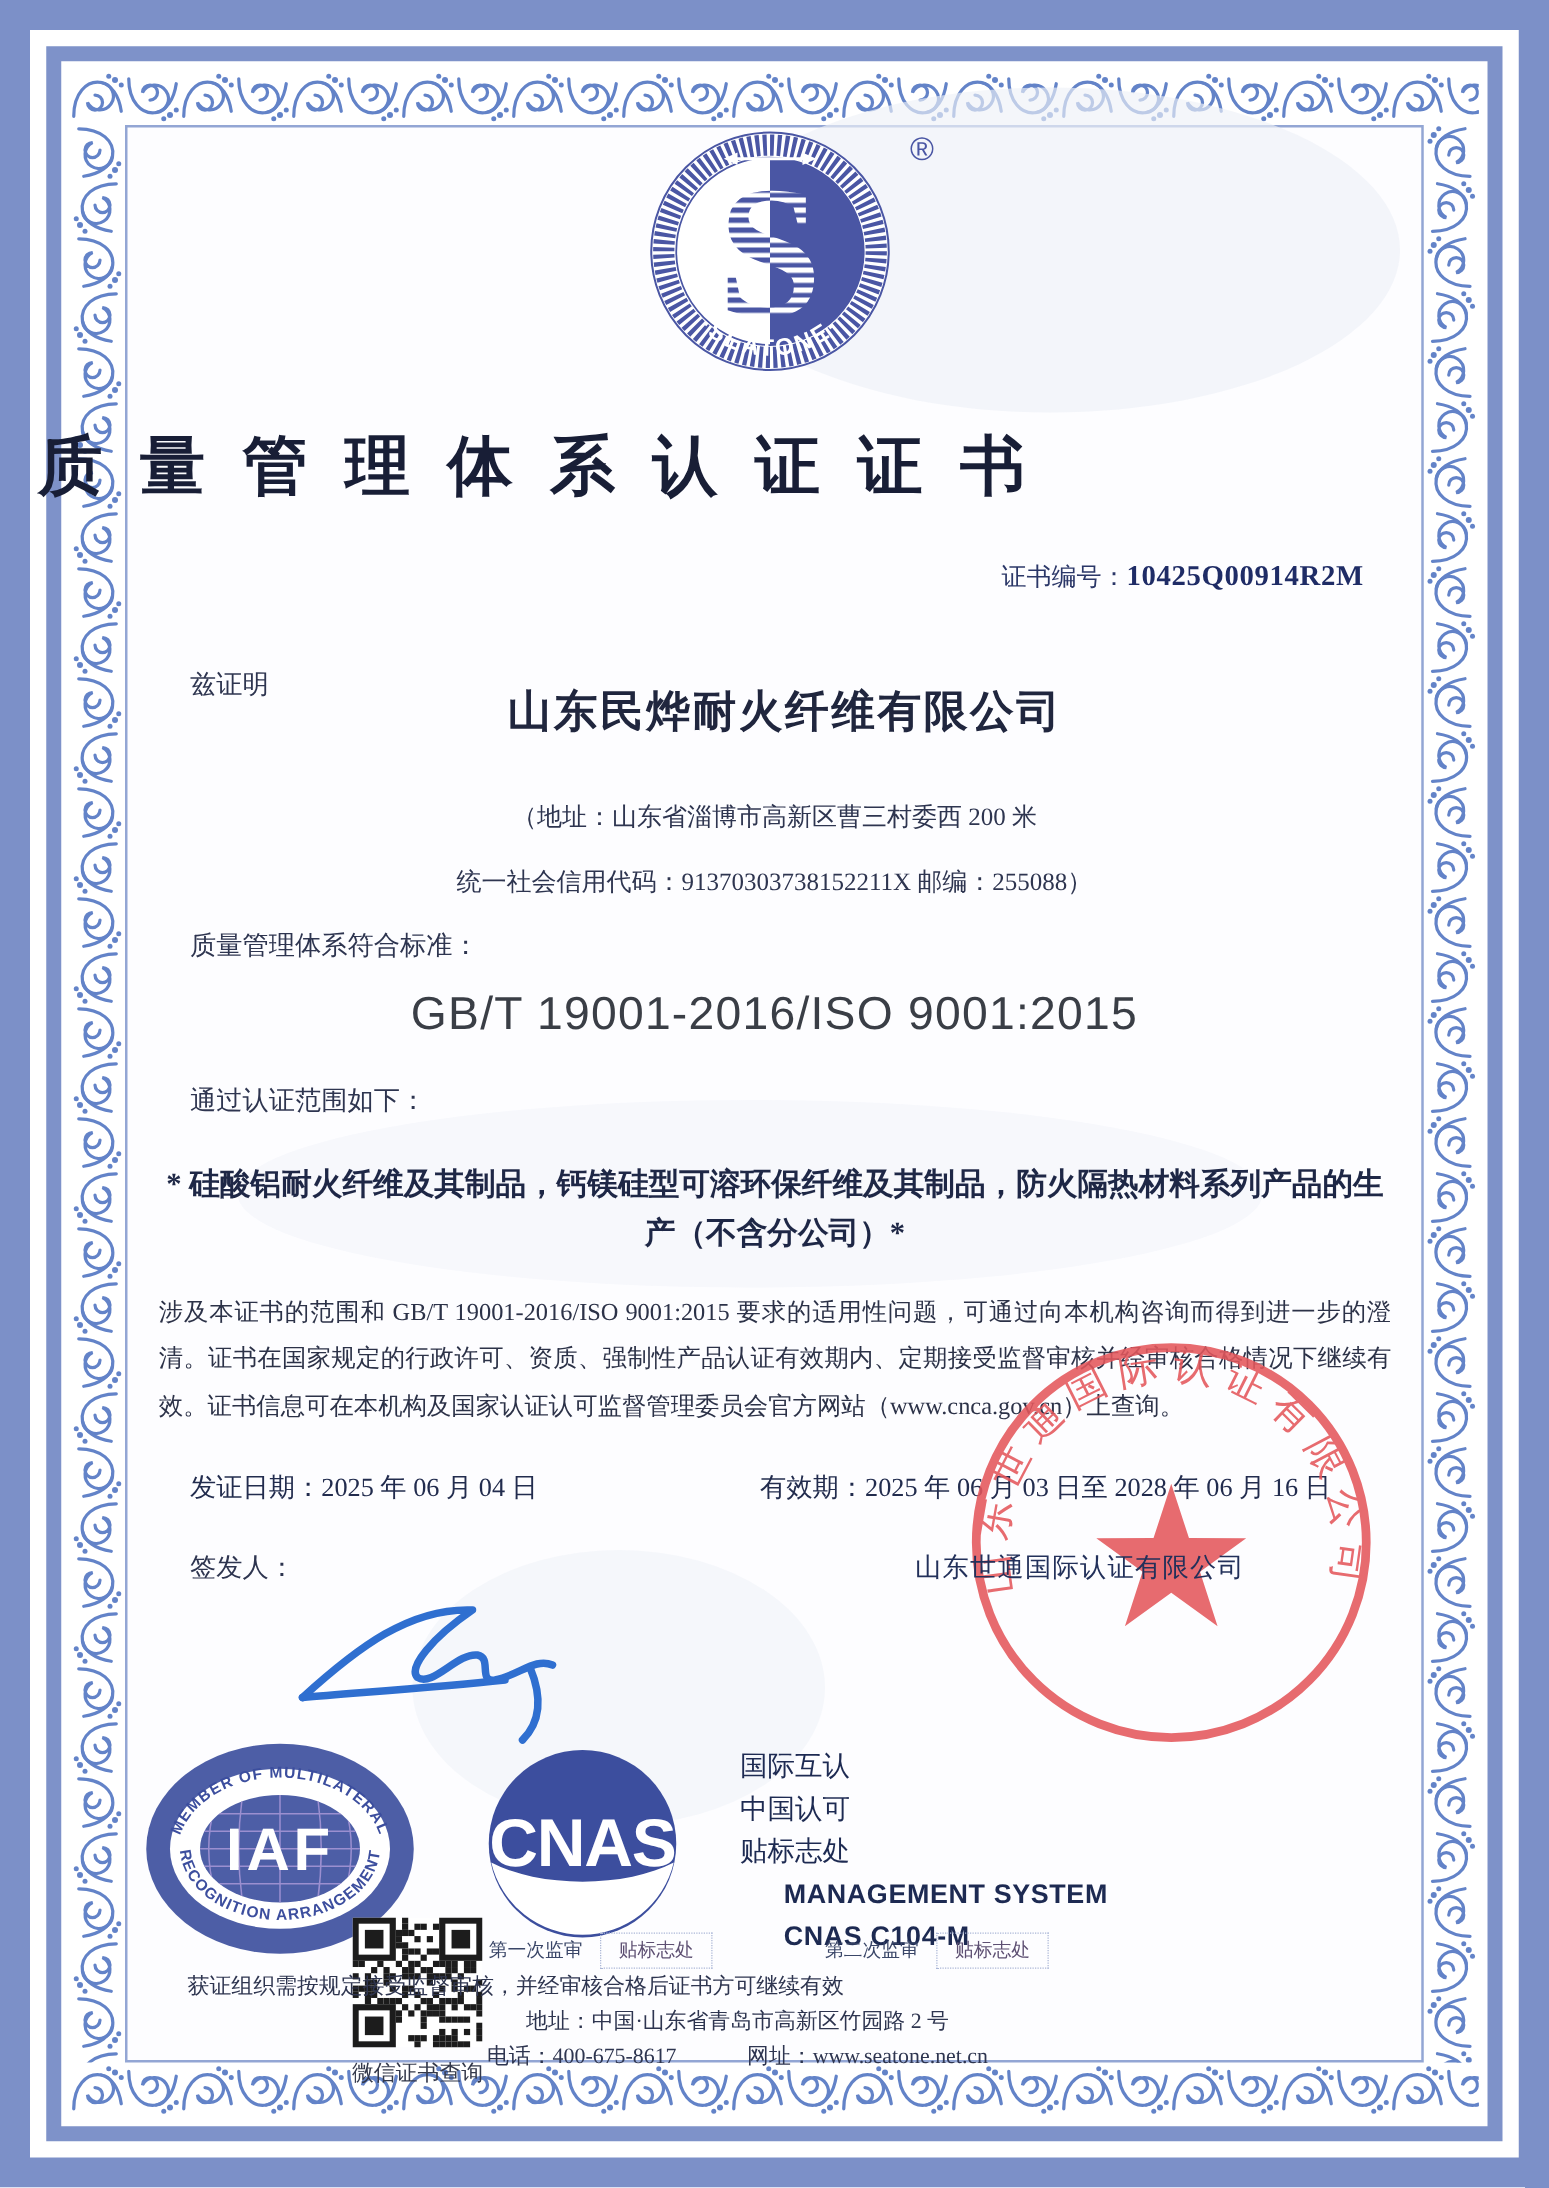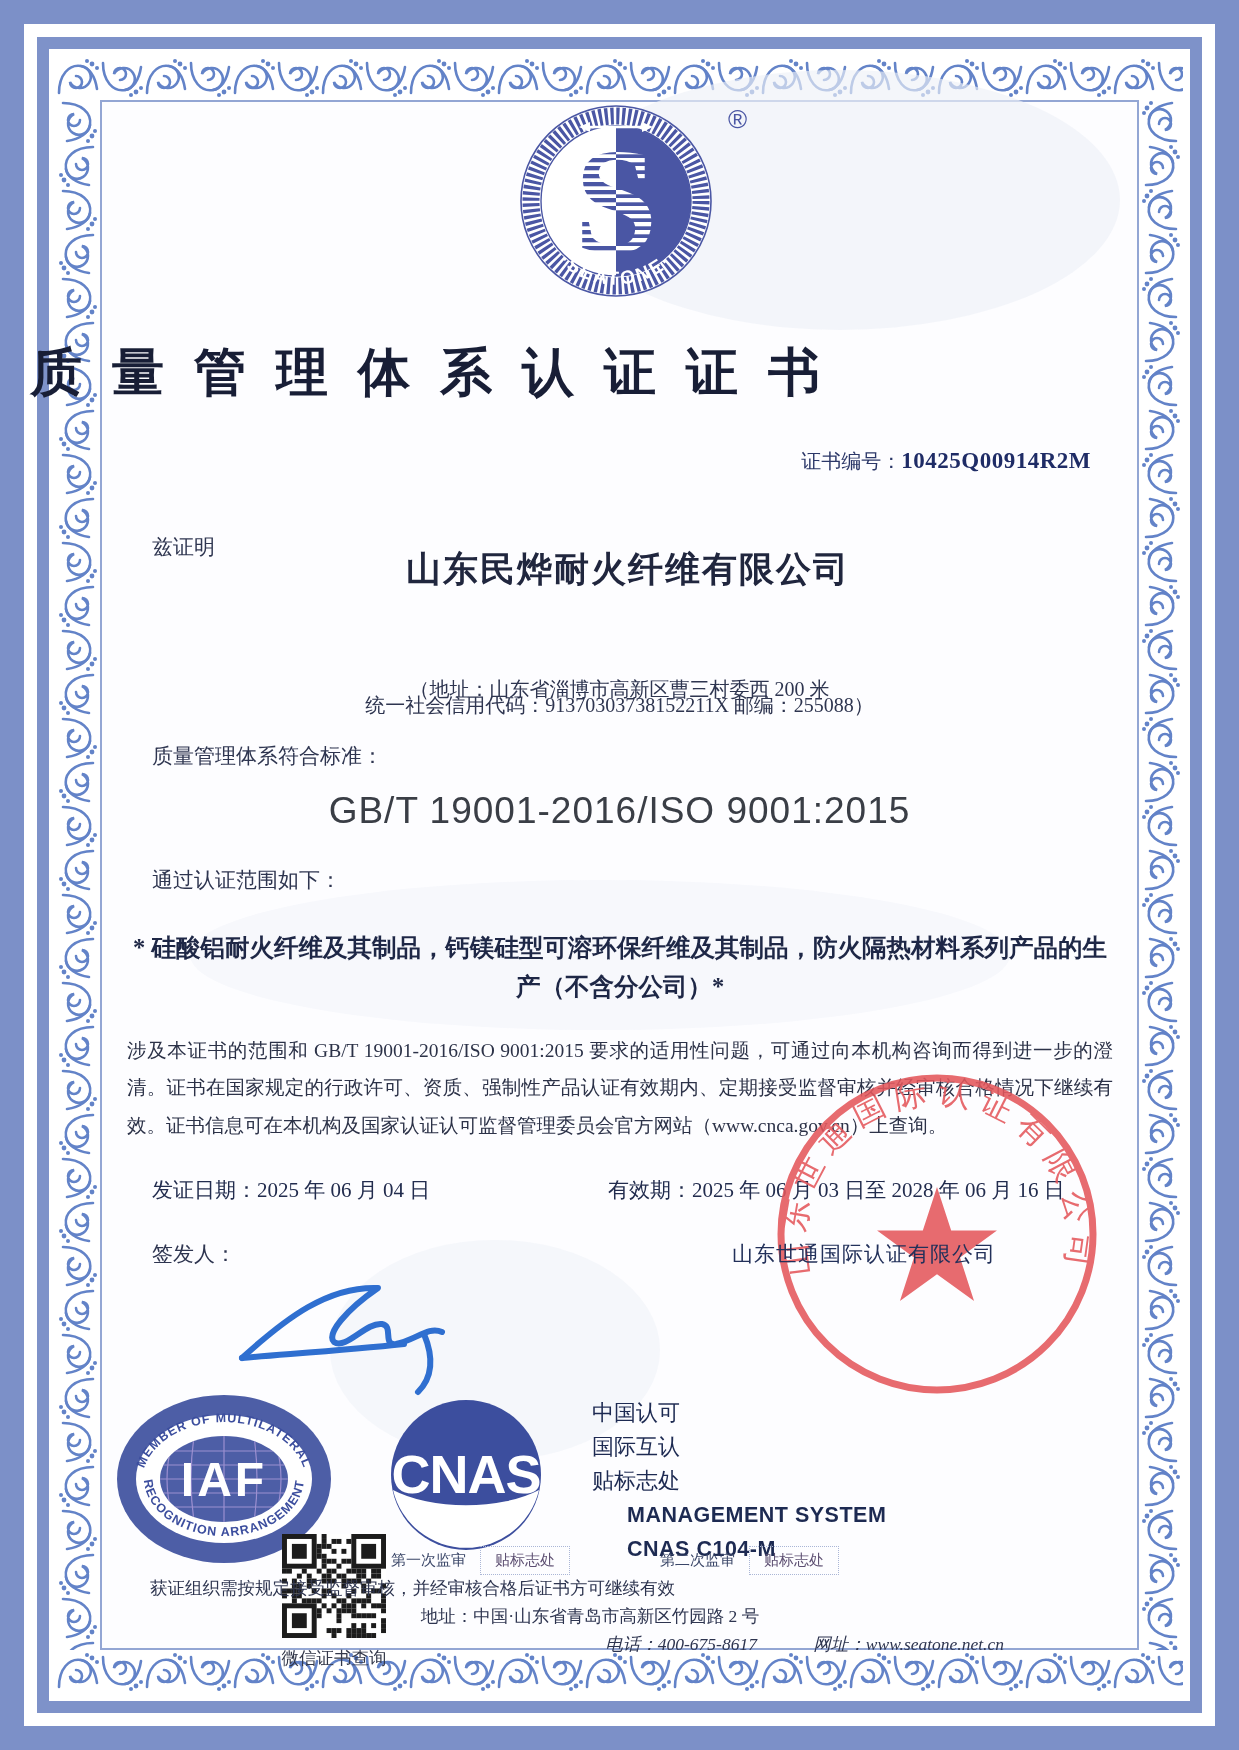--- a/index.html
+++ b/index.html
@@ -26,21 +26,21 @@
   
   .content{position:absolute;inset:0;}
   .abs{position:absolute;}
   .title{left:0;right:0;top:338px;text-align:left;font-size:52px;font-weight:bold;color:#181e36;letter-spacing:30px;text-indent:30px;}
   .certline{right:148px;top:448px;font-size:20px;color:#2b3768;}
   .certline b{font-size:23px;color:#1f2c66;font-weight:bold;letter-spacing:.5px;}
   .lbl{font-size:21px;color:#2e3550;}
   .certify{left:152px;top:533px;text-align:right;}
   .company{left:0;right:0;top:546px;text-align:center;font-size:35px;font-weight:bold;color:#20263e;letter-spacing:2px;padding-left:17px;}
   .addr{left:0;right:0;text-align:center;font-size:20px;color:#2e3550;}
-  .addr1{top:676px;} .addr2{top:692px;}
+  .addr1{top:640px;} .addr2{top:692px;}
   .stdlbl{left:152px;top:742px;text-align:center;}
   .stdval{left:0;right:0;top:790px;text-align:center;font-family:"Liberation Sans","DejaVu Sans",sans-serif;font-size:37px;color:#3a3e46;letter-spacing:1px;}
   .scopelbl{left:152px;top:866px;}
   .scope{left:125px;width:990px;top:928px;text-align:center;font-size:24.5px;font-weight:bold;color:#1e2746;line-height:1.6;}
   .fine{left:127px;width:986px;top:1032px;font-size:19.5px;color:#2c3248;line-height:1.92;text-align:justify;}
   .issue{left:152px;top:1176px;color:#222c4e;font-size:21px;}
   .valid{left:608px;top:1176px;color:#222c4e;font-size:21px;}
   .signer{left:152px;top:1240px;}
   .issuer-name{left:732px;top:1240px;font-size:21px;color:#22305a;letter-spacing:1px;z-index:3;}
   .seal{left:765px;top:1062px;width:345px;height:345px;z-index:2;opacity:.88;}
@@ -49,21 +49,21 @@
   .cnas{left:374px;top:1398px;width:192px;height:160px;}
   .cnas-text{left:592px;top:1396px;font-family:"Liberation Sans","DejaVu Sans",sans-serif;color:#1d2a52;font-size:22px;line-height:34px;}
   .cnas-text .en{font-weight:bold;font-size:21.5px;letter-spacing:.5px;margin-left:35px;}
   .qr{left:282px;top:1534px;width:104px;height:104px;}
   .qr-caption{left:244px;top:1646px;width:180px;text-align:center;font-size:17.5px;color:#33384a;}
   .auditrow{left:170px;top:1546px;width:890px;display:flex;justify-content:center;align-items:center;gap:14px;font-size:15px;color:#3a4668;}
   .auditrow .gap{width:62px;}
   .stickerbox{border:1.6px dotted #aab6d6;padding:4px 14px;color:#5d4f72;}
   .notice{left:150px;top:1576px;width:880px;text-align:left;font-size:17.5px;color:#2e3550;}
   .faddr{left:150px;top:1604px;width:880px;text-align:center;font-size:17.5px;color:#2e3550;}
-  .fphone{left:150px;top:1632px;width:880px;text-align:right;font-size:17.5px;color:#2e3550;font-style:italic;}
+  .fphone{left:150px;top:1632px;width:880px;text-align:center;font-size:17.5px;color:#2e3550;}
   .fphone span{margin:0 26px;}
 </style>
 </head>
 <body>
 
 <div id="page">
 
   <div class="layer f-w1"></div>
   <div class="layer f-l1"></div>
   <div class="layer f-w2"></div>
@@ -1558,22 +1558,22 @@
       </text>
     </svg>
 
     <svg class="abs cnas" viewBox="0 0 192 160">
       <circle cx="92" cy="77" r="75" fill="#3c4e9e"></circle>
       <path d="M19 92 A75 75 0 0 0 165 92 A98 46 0 0 1 19 92 Z" fill="#ffffff"></path>
       <text x="92" y="95" text-anchor="middle" font-family="Liberation Sans, DejaVu Sans, sans-serif" font-weight="bold" font-size="54" fill="#ffffff" letter-spacing="-1">CNAS</text>
     </svg>
 
     <div class="abs cnas-text">
+      <div>国际互认</div>
       <div>中国认可</div>
-      <div>国际互认</div>
       <div>贴标志处</div>
       <div class="en">MANAGEMENT SYSTEM</div>
       <div class="en">CNAS C104-M</div>
     </div>
 
     <svg id="qr-svg" class="abs qr" viewBox="0 0 100 100">
         <rect width="100" height="100" fill="#ffffff"></rect>
         <g fill="#1c1c1c">
           <rect x="38.10" y="0.00" width="4.76" height="4.76"></rect>
           <rect x="38.10" y="4.76" width="4.76" height="4.76"></rect>

